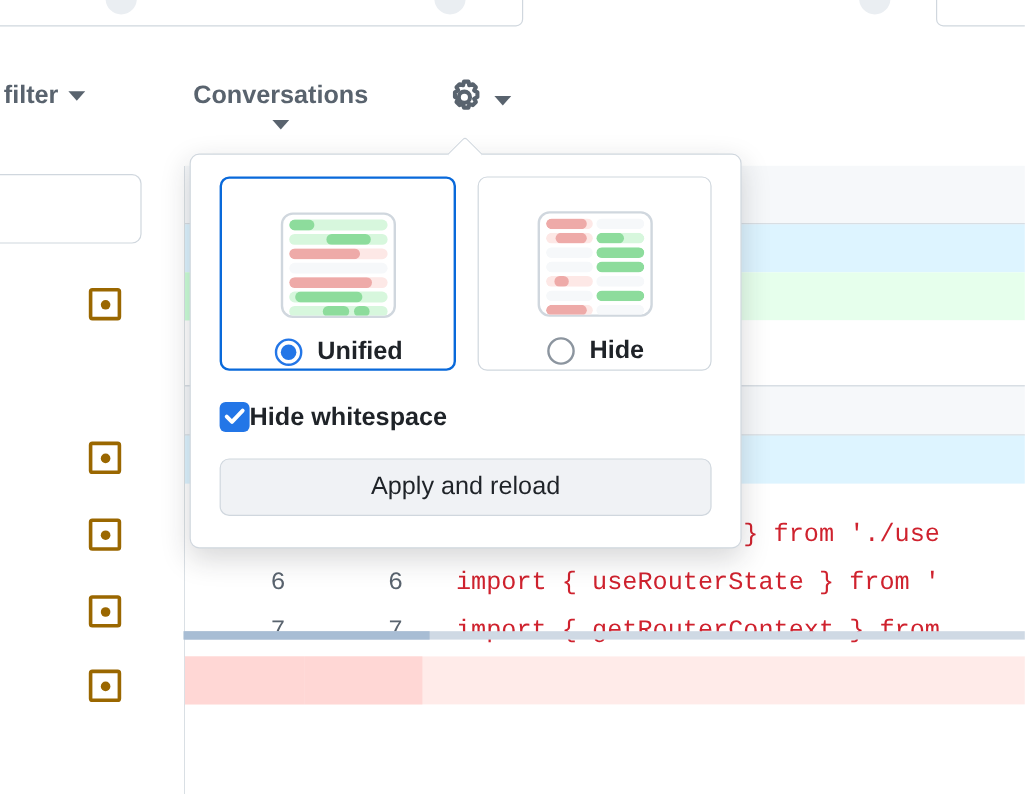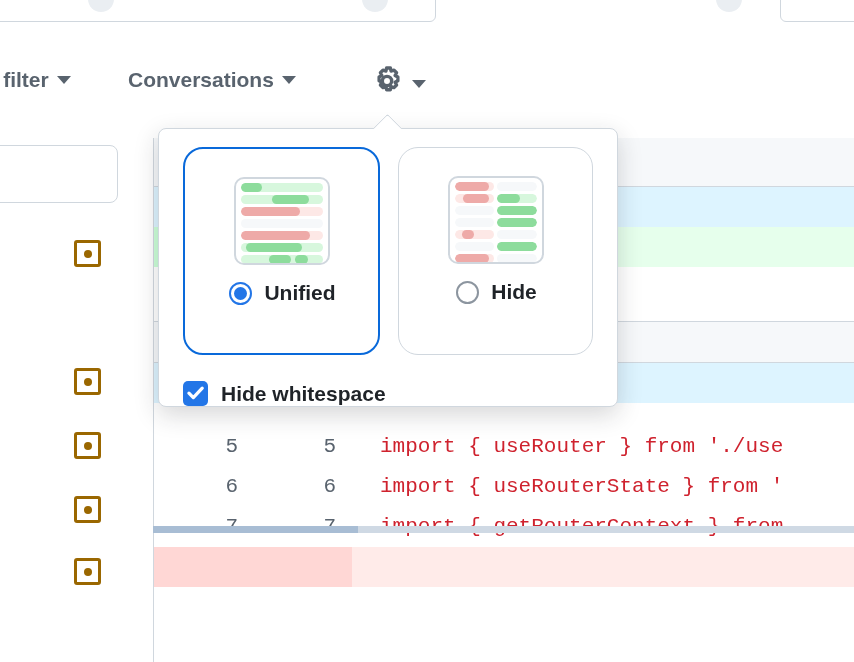--- a/index.html
+++ b/index.html
@@ -56,21 +56,21 @@
     display: flex;
     align-items: center;
     gap: 8px;
     color: #59636e;
     font-size: 21px;
     font-weight: bold;
     white-space: nowrap;
     cursor: pointer;
   }
   .tb-item.file-filter { left: -26px; top: 10px; }
-  .tb-item.conversations { left: 128px; top: 10px; }
+  .tb-item.conversations { left: 161px; top: 10px; flex-direction: column; }
   .tb-item.gear { left: 370px; top: 6px; }
   .caret {
     width: 0; height: 0;
     border-left: 7px solid transparent;
     border-right: 7px solid transparent;
     border-top: 8px solid #59636e;
     display: inline-block;
   }
   .gear-glyph { display: block; }
 
@@ -188,23 +188,23 @@
     letter-spacing: -0.2px;
   }
   .choices {
     display: flex;
     gap: 18px;
     padding: 18px 24px 0 24px;
   }
   .choice {
     flex: 1 1 0;
     border: 1px solid #d0d7de;
-    border-radius: 20px;
-    box-sizing: border-box;
-    height: 208px;
+    border-radius: 8px;
+    box-sizing: border-box;
+    height: 162px;
     display: flex;
     flex-direction: column;
     align-items: center;
     justify-content: flex-start;
     cursor: pointer;
     background: #fff;
   }
   .choice.selected {
     border: 2px solid #0969da;
   }
@@ -280,21 +280,20 @@
   }
   .radio-label {
     font-size: 21px;
     font-weight: bold;
     color: #1f2328;
   }
 
   .check-row {
     display: flex;
     align-items: center;
-    gap: 13px;
     padding: 26px 24px 0 24px;
     cursor: pointer;
   }
   .checkbox {
     width: 25px; height: 25px;
     border-radius: 5px;
     background: #2376e7;
     position: relative;
     flex: 0 0 auto;
   }
@@ -531,13 +530,16 @@
 
   <div class="check-row">
     <span class="checkbox">
       <svg width="25" height="25" viewBox="0 0 16 16">
           <path d="M12.3 4.6 6.6 10.6 3.8 7.8" fill="none" stroke="#ffffff" stroke-width="2.1" stroke-linecap="round" stroke-linejoin="round"></path>
         </svg>
     </span>
     <span class="check-label">Hide whitespace</span>
   </div>
 
+  <div class="apply-wrap">
+    <button class="apply-btn">Apply and reload</button>
+  </div>
 </div>
 
 </body></html>

